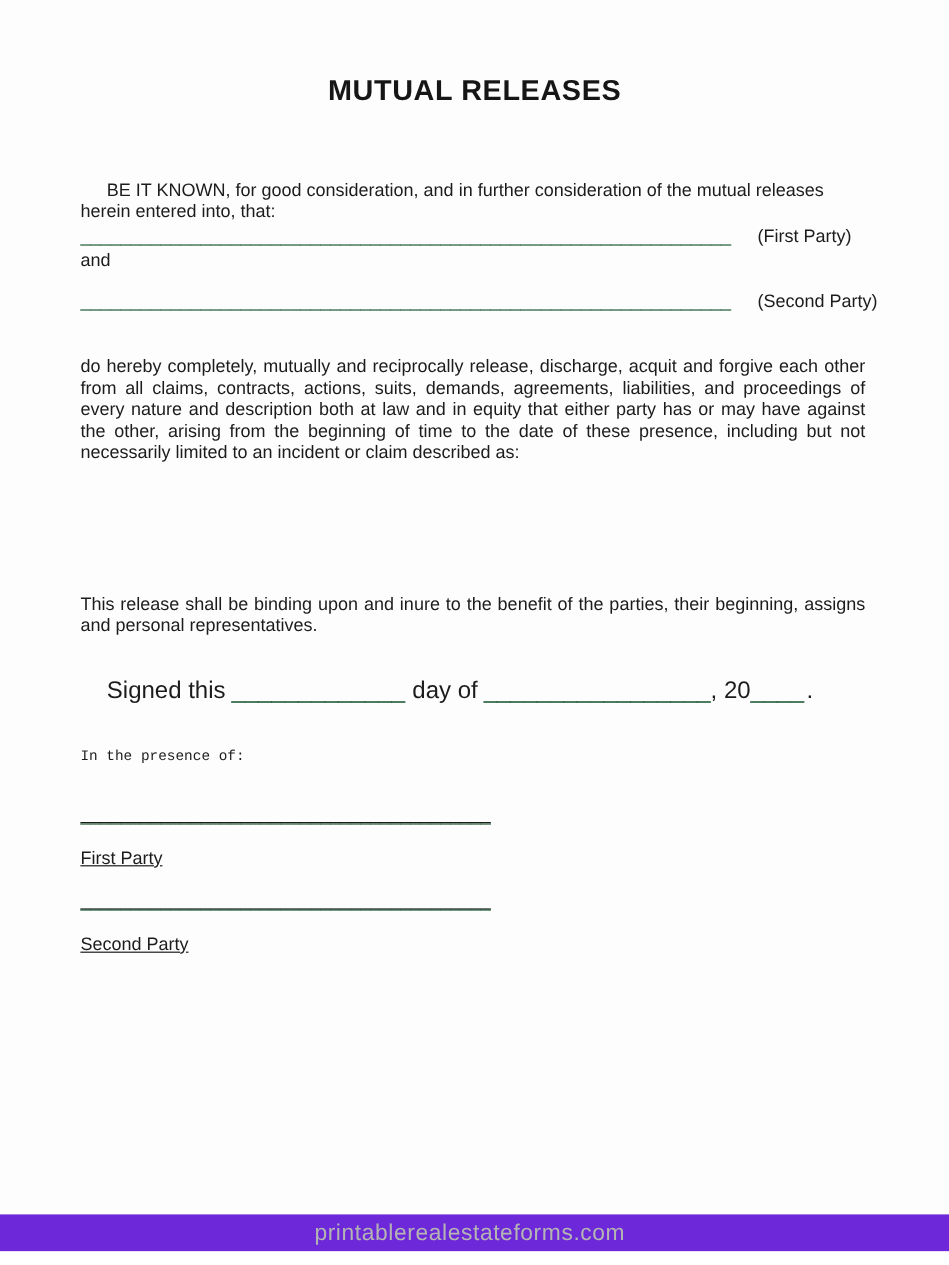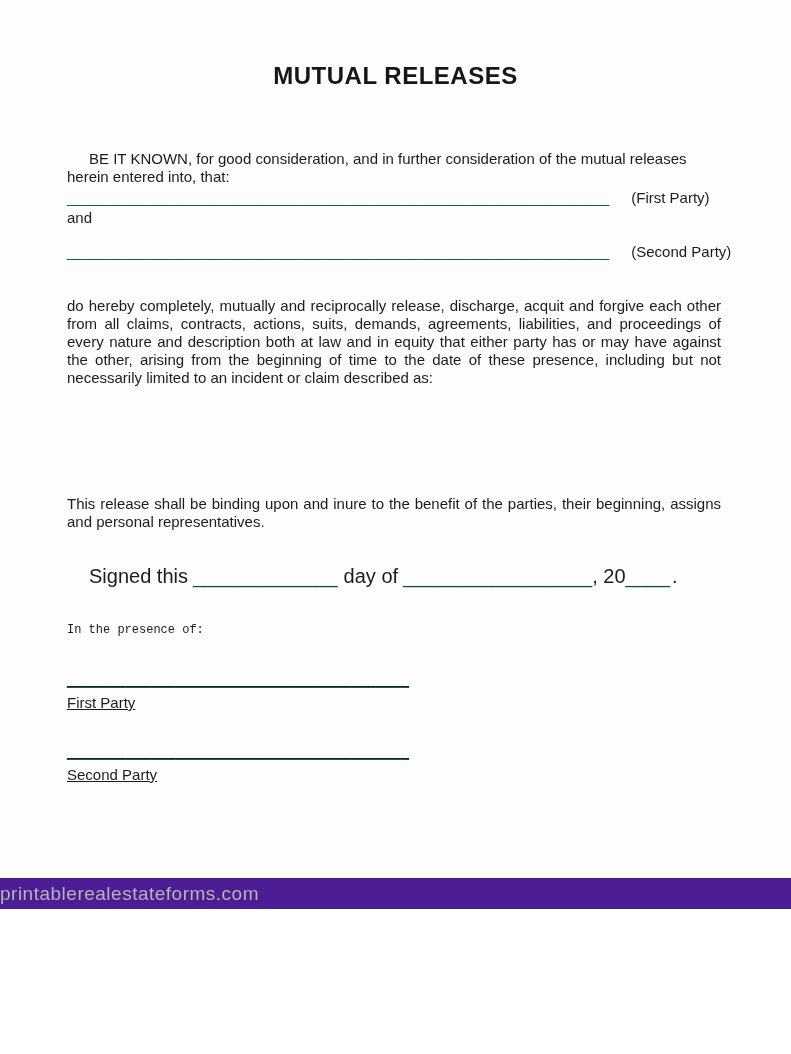--- a/index.html
+++ b/index.html
@@ -3,21 +3,21 @@
 <meta charset="utf-8">
 <style>
   html, body {
     margin: 0;
     padding: 0;
     background: #ffffff;
   }
   .page {
     position: relative;
     width: 791px;
-    height: 909px;
+    height: 1043px;
     margin: 0 auto;
     background: #fdfdfd;
     font-family: "Liberation Sans", sans-serif;
     color: #1c1c1c;
     overflow: hidden;
   }
   .doc-title {
     position: absolute;
     top: 62px;
     left: 0;
@@ -99,30 +99,30 @@
     text-decoration: underline;
   }
   .sig-block-first { top: 671px; }
   .sig-block-second { top: 743px; }
   .sig-blank {
     white-space: nowrap;
     line-height: 18px;
   }
   .sig-label {
     line-height: 18px;
-    margin-top: 5px;
+    margin-top: 18px;
   }
   .footer-bar {
     position: absolute;
     left: 0;
     bottom: 0;
     width: 100%;
     height: 31px;
-    background: #4c1d95;
-    text-align: left;
+    background: #6d28d9;
+    text-align: center;
     box-sizing: border-box;
     padding-right: 8px;
   }
   .footer-site {
     font-size: 19px;
     line-height: 31px;
     letter-spacing: 0.5px;
     color: #b4b4b4;
   }
 </style>

